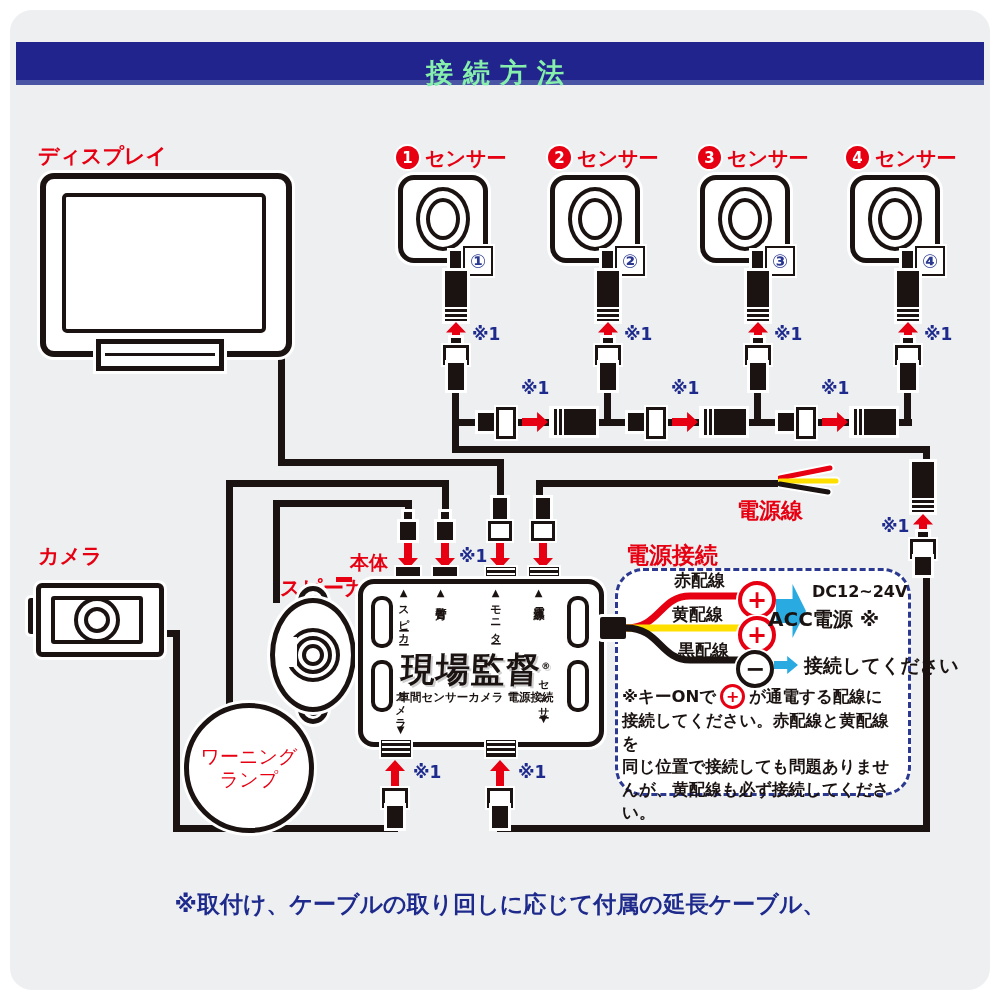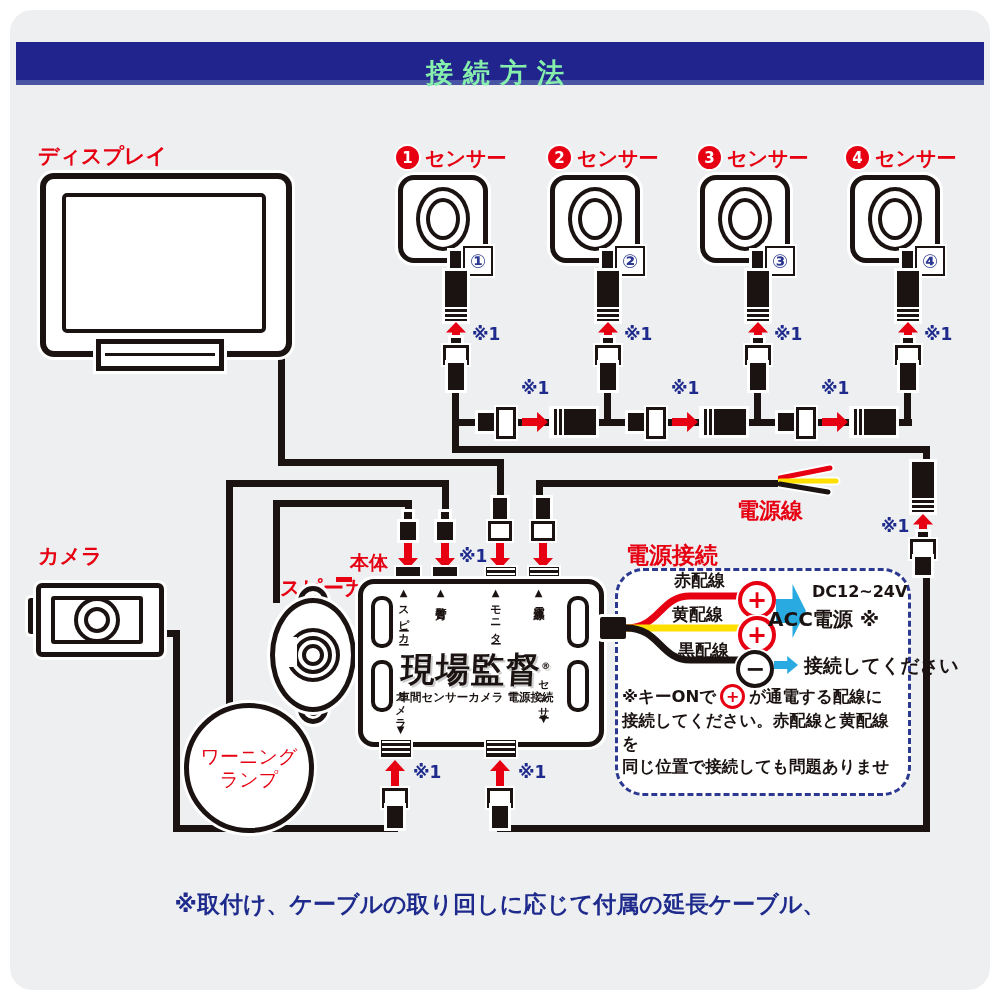--- a/index.html
+++ b/index.html
@@ -356,16 +356,17 @@
   <div class="cyan-arr" style="left:774px;top:656px;width:24px;height:18px;"></div>
   <div class="lbl ink" style="left:804px;top:656px;font-size:19px;">接続してください</div>
   <div id="pwrnote">
     <div class="l1">
         <span>※キーONで</span>
         <span class="term-inline">+</span>
         <span>が通電する配線に</span>
       </div>
     <div>接続してください。赤配線と黄配線を</div>
     <div>同じ位置で接続しても問題ありませ</div>
+    <div>んが、黄配線も必ず接続してください。</div>
   </div>
 
   <div id="footer" style="top:893px;">※取付け、ケーブルの取り回しに応じて付属の延長ケーブル、</div>
 </div>
 
 </body></html>

